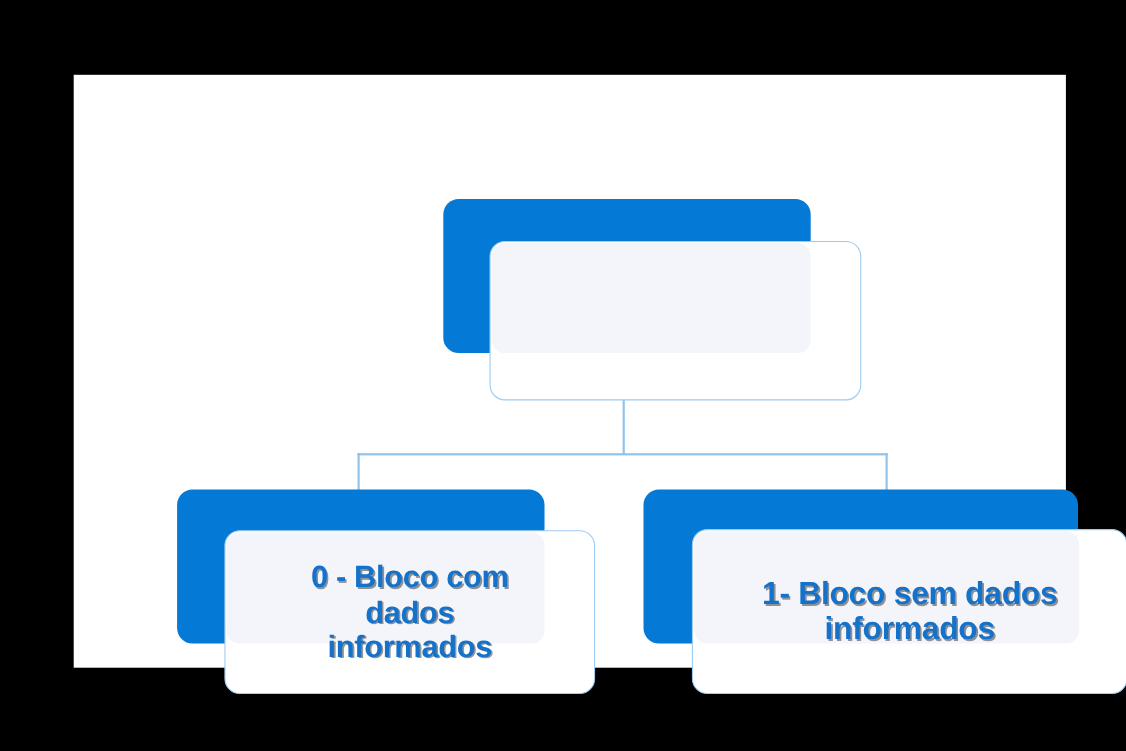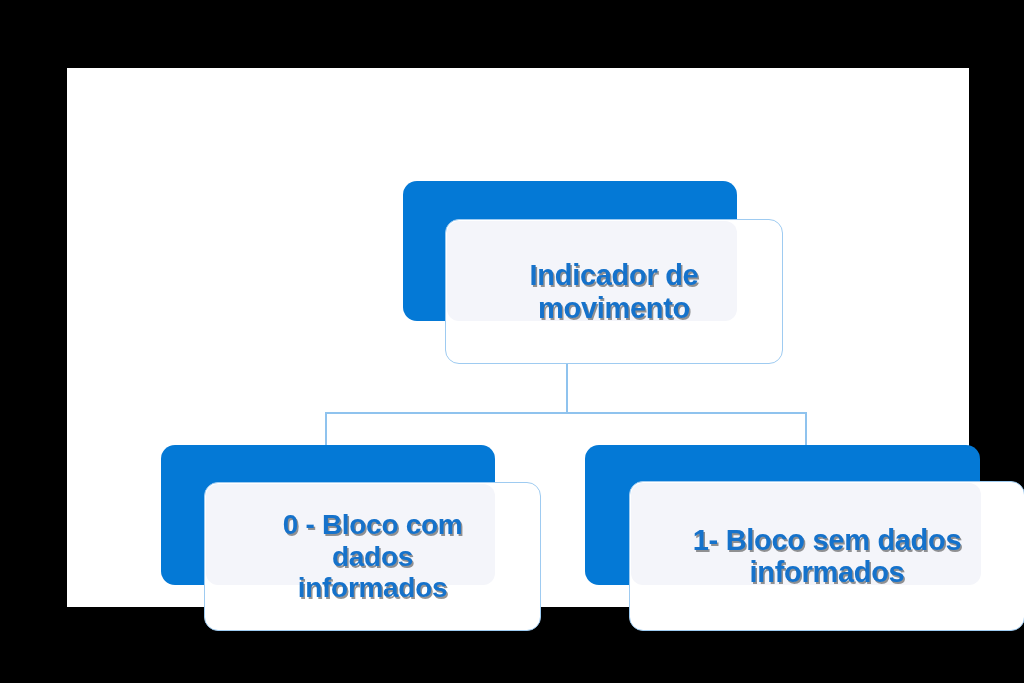--- a/index.html
+++ b/index.html
@@ -110,22 +110,20 @@
 
     <div class="connector conn-v-top"></div>
     <div class="connector conn-h"></div>
     <div class="connector conn-v-left"></div>
     <div class="connector conn-v-right"></div>
 
     <div class="node" id="node-root">
       <div class="plate"></div>
       <div class="card"></div>
       <div class="panel"></div>
-      <div class="label">Indicador de
-movimento</div>
     </div>
 
     <div class="node" id="node-left">
       <div class="plate"></div>
       <div class="card"></div>
       <div class="panel"></div>
       <div class="label">0 - Bloco com
 dados
 informados</div>
     </div>

